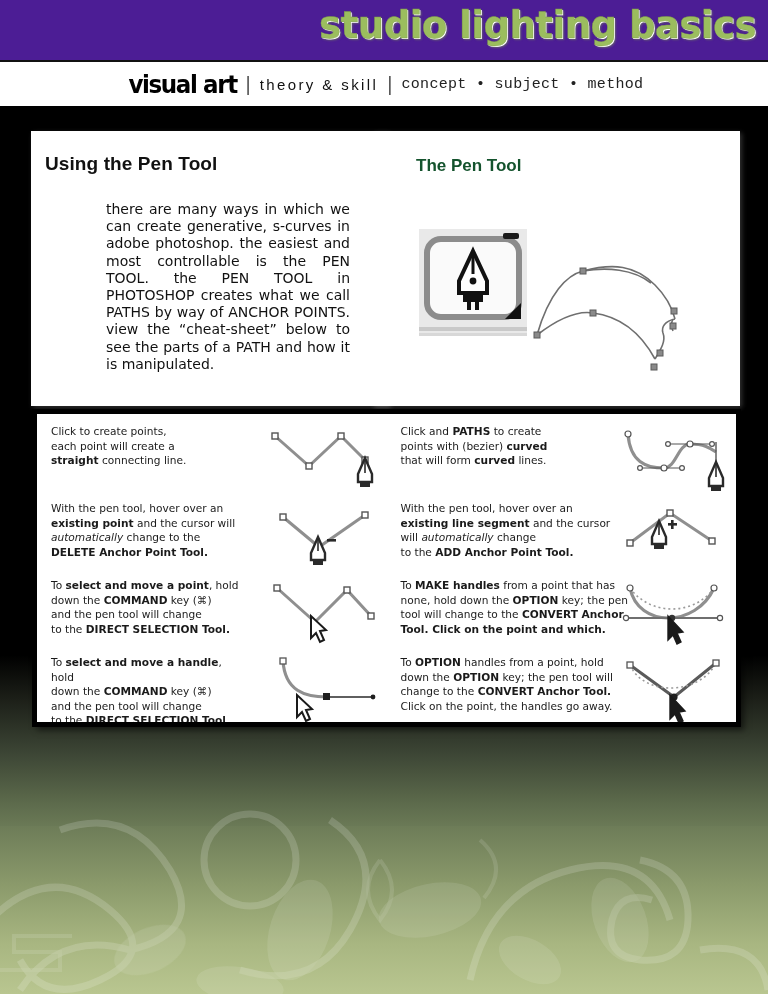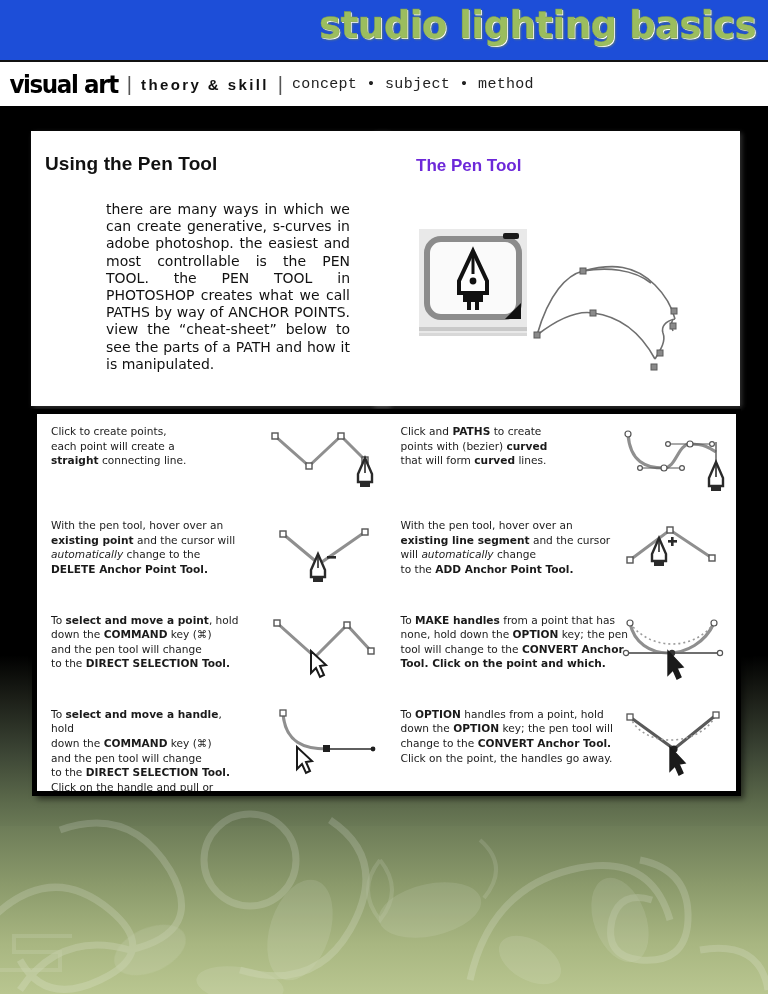--- a/index.html
+++ b/index.html
@@ -16,67 +16,67 @@
   
   .bg-black{position:absolute;left:0;top:0;width:768px;height:680px;background:#000;}
   .bg-fade{position:absolute;left:0;top:655px;width:768px;height:175px;
     background:linear-gradient(180deg,#000 0%,#1c1f18 25%,#3b4434 55%,#5d6b4c 85%,#6d7c58 100%);}
   .bg-green{position:absolute;left:0;top:826px;width:768px;height:168px;
     background:linear-gradient(180deg,#6d7c58 0%,#8b9a6b 35%,#a8b681 70%,#b9c690 100%);}
   .bg-orn{position:absolute;left:0;top:800px;width:768px;height:194px;overflow:hidden;opacity:.30;}
   .bg-orn svg{position:absolute;left:0;top:0;}
 
   
-  .header{position:absolute;left:0;top:0;width:768px;height:62px;background:#1d4ed8;}
+  .header{position:absolute;left:0;top:0;width:768px;height:62px;background:#4c1d95;}
   .deck-title{
     position:absolute;right:12px;top:4px;
     font-family:"DejaVu Sans", sans-serif;
     font-size:37px;font-weight:bold;
     letter-spacing:-0.5px;
     color:#9bbd5e;
     text-shadow:1px 1px 0 #ffffff, 2px 2px 2px rgba(120,140,90,.55);
     white-space:nowrap;
     -webkit-text-stroke:0.4px #7d9c48;
   }
   .rule{position:absolute;left:0;top:60px;width:768px;height:2px;background:#111;}
   .subbar{position:absolute;left:0;top:62px;width:768px;height:44px;background:#fff;
-    display:flex;align-items:center;justify-content:flex-start;padding-right:6px;box-sizing:border-box;}
+    display:flex;align-items:center;justify-content:center;padding-right:6px;box-sizing:border-box;}
   .sb-brand{font-family:"DejaVu Sans", sans-serif;font-size:25px;font-weight:bold;
     letter-spacing:-1.5px;color:#000;transform:scaleX(.92);transform-origin:right center;}
   .sb-sep{font-size:20px;color:#555;margin:0 9px;font-weight:300;}
-  .sb-theory{font-family:"Liberation Sans", sans-serif;font-size:15px;font-weight:bold;
+  .sb-theory{font-family:"Liberation Sans", sans-serif;font-size:15px;font-weight:normal;
     letter-spacing:2.4px;color:#111;}
   .sb-meta{font-family:Liberation Mono, monospace;font-size:15px;color:#222;letter-spacing:.3px;}
   .blackband{position:absolute;left:0;top:106px;width:768px;height:24px;background:#000;}
 
   
   .card{position:absolute;background:#fff;box-shadow:2px 2px 5px rgba(255,255,255,.20);}
   .card-left{left:31px;top:131px;width:315px;height:275px;padding-left:43px;}
   .card-right{left:372px;top:131px;width:368px;height:275px;}
   .card-left h2{
     margin:0;position:absolute;left:14px;top:22px;
     font-family:"Liberation Sans", sans-serif;
     font-size:19px;font-weight:bold;color:#111;letter-spacing:.1px;
   }
   .card-right h2{
     margin:0;position:absolute;left:44px;top:25px;
     font-family:"Liberation Sans", sans-serif;
-    font-size:17px;font-weight:bold;color:#6d28d9;
+    font-size:17px;font-weight:bold;color:#14532d;
   }
   .body-copy{
     position:absolute;left:75px;top:70px;width:244px;
     font-family:"DejaVu Sans", sans-serif;
     font-size:14px;line-height:17.2px;color:#111;
     text-align:justify;
   }
   .pen-art{position:absolute;left:45px;top:88px;width:300px;height:160px;}
 
   
   .cheat{
-    position:absolute;left:33px;top:410px;width:707px;height:385px;
+    position:absolute;left:33px;top:410px;width:707px;height:316px;
     background:#fff;border:4px solid #000;box-sizing:border-box;
     box-shadow:4px 4px 6px rgba(0,0,0,.55), 0 0 0 1px #000;
   }
   .cheat-inner{position:absolute;inset:0;display:grid;
     grid-template-columns:1fr 1fr;grid-template-rows:repeat(4,1fr);}
   .cell{position:relative;padding:10px 8px 4px 14px;box-sizing:border-box;overflow:hidden;}
   .cell .txt{
     font-family:"DejaVu Sans", sans-serif;
     font-size:10.6px;line-height:14.6px;color:#1a1a1a;
     width:196px;

